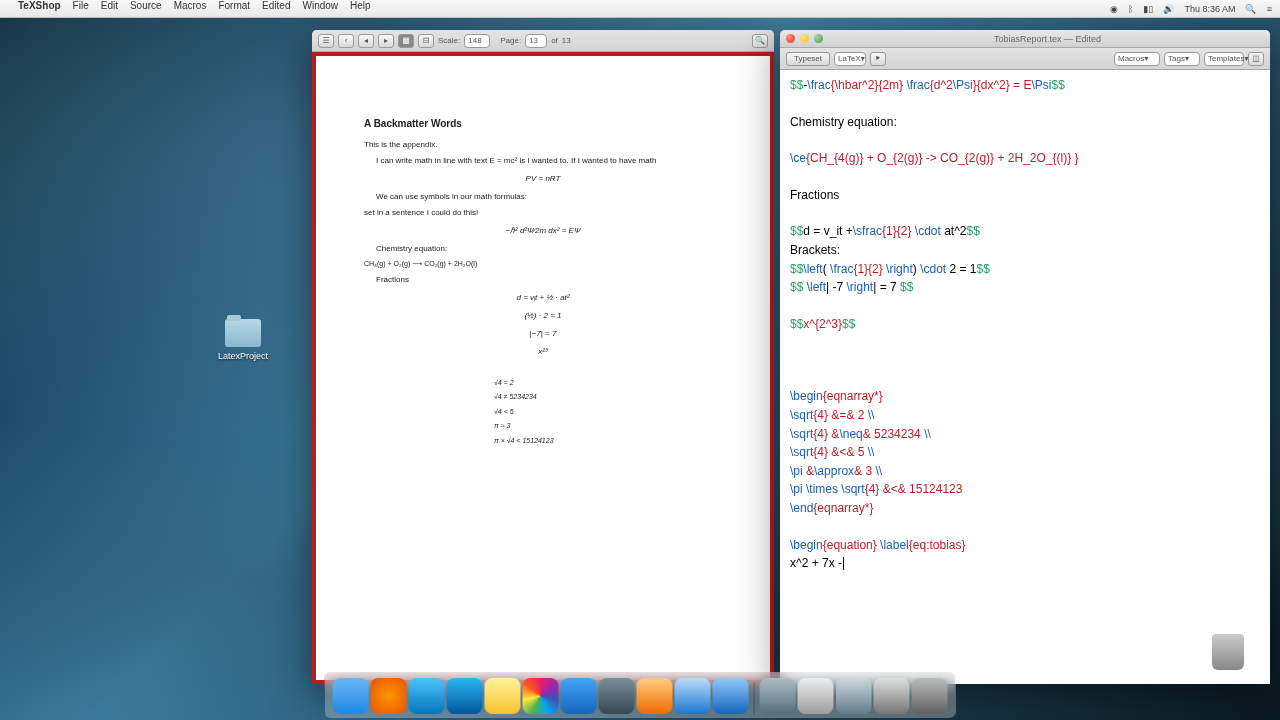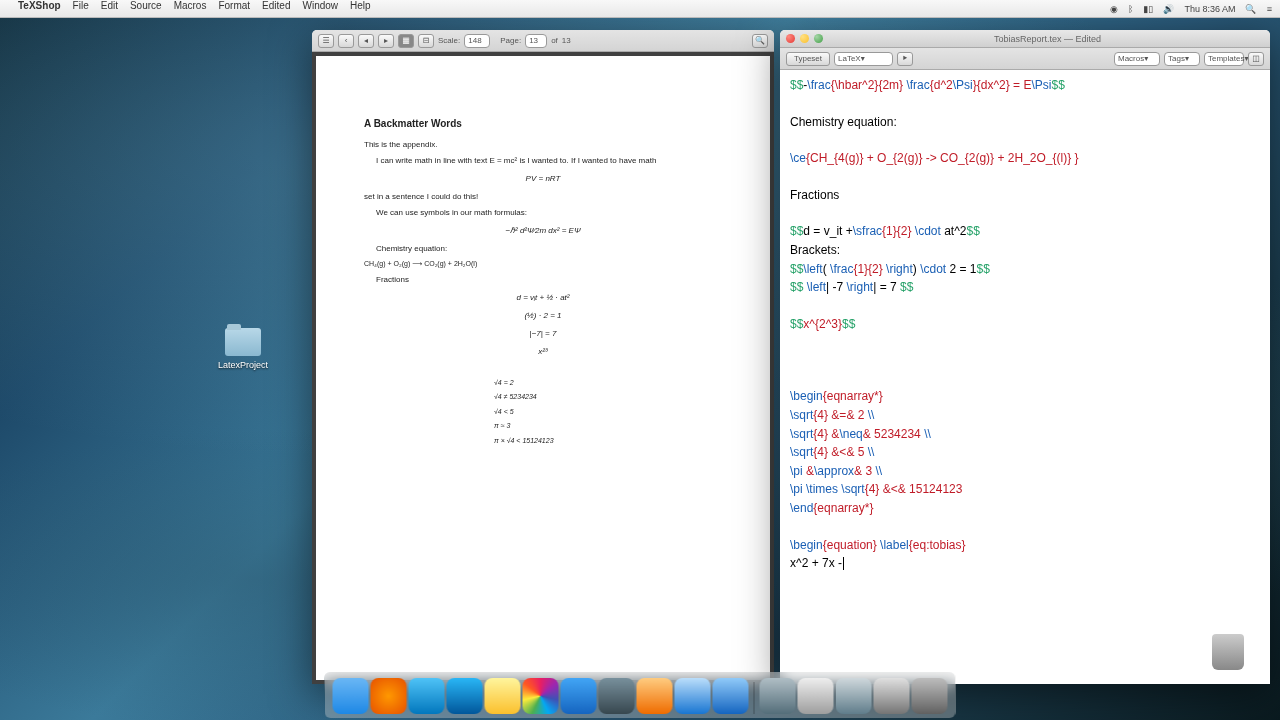--- a/index.html
+++ b/index.html
@@ -9,39 +9,39 @@
 .menubar .item{margin-right:12px;cursor:default}
 .menubar .right{margin-left:auto;display:flex;gap:10px;font-size:9px;align-items:center}
 .menubar .right span{color:#444}
 
 .desktop{position:absolute;inset:18px 0 0 0;background:linear-gradient(135deg,#0e2a3a 0%,#1e4a6a 20%,#3b7a9a 40%,#2a5a7a 60%,#1a3a4a 80%,#0a1a1f 100%)}
 .desktop::before{content:"";position:absolute;inset:0;background:
  radial-gradient(ellipse 800px 300px at 30% 20%,rgba(120,180,200,.3),transparent),
  radial-gradient(ellipse 600px 200px at 70% 60%,rgba(80,140,160,.25),transparent),
  radial-gradient(ellipse 400px 150px at 20% 80%,rgba(40,80,100,.4),transparent)}
 
-.folder{position:absolute;left:218px;top:310px;text-align:left;z-index:5}
+.folder{position:absolute;left:218px;top:301px;text-align:left;z-index:5}
 .folder-ic{width:36px;height:28px;background:linear-gradient(#b8d8e8,#8ab8d0);border-radius:3px;margin:0 auto 4px;position:relative}
 .folder-ic::before{content:"";position:absolute;top:-4px;left:2px;width:14px;height:6px;background:#a8c8d8;border-radius:2px 2px 0 0}
 .folder-lbl{font-size:9px;color:#fff;text-shadow:0 1px 2px rgba(0,0,0,.8)}
 
 .window{position:absolute;background:#ededed;border-radius:5px 5px 0 0;box-shadow:0 10px 40px rgba(0,0,0,.5);display:flex;flex-direction:column;overflow:hidden}
 .titlebar{height:18px;background:linear-gradient(#e8e8e8,#d0d0d0);display:flex;align-items:center;padding:0 6px;border-bottom:1px solid #aaa;font-size:9px;color:#555}
 .lights{display:flex;gap:5px;margin-right:8px}
 .light{width:9px;height:9px;border-radius:50%}
 .lr{background:radial-gradient(circle at 30% 30%,#ff8a80,#e53935)}
 .ly{background:radial-gradient(circle at 30% 30%,#ffe082,#fbc02d)}
 .lg{background:radial-gradient(circle at 30% 30%,#a5d6a7,#43a047)}
 .titlebar .t{flex:1;text-align:center;color:#666}
 .toolbar{height:22px;background:linear-gradient(#e4e4e4,#d4d4d4);display:flex;align-items:center;padding:0 6px;gap:4px;border-bottom:1px solid #aaa;font-size:8px;color:#555}
 .tbtn{width:16px;height:14px;background:linear-gradient(#fafafa,#d8d8d8);border:1px solid #999;border-radius:3px;font-size:8px;display:flex;align-items:center;justify-content:center}
 .tfield{height:14px;background:#fff;border:1px solid #999;border-radius:4px;padding:0 3px;font-size:8px;display:flex;align-items:center}
 
 .pdf-win{left:312px;top:12px;width:462px;height:654px}
-.pdf-body{flex:1;background:#404040;padding:4px;overflow:hidden}
+.pdf-body{flex:1;background:#b91c1c;padding:4px;overflow:hidden}
 .pdf-page{background:#fff;width:100%;height:100%;padding:60px 48px 20px;font-family:"Times New Roman",serif;font-size:8px;color:#222;line-height:1.5}
 .pdf-page h4{font-size:10px;font-weight:bold;margin-bottom:8px}
 .pdf-page .p{margin-bottom:4px}
 .eq{text-align:center;font-style:italic;font-size:8px;margin:6px 0}
 .eq-block{margin:4px 0 4px 130px;font-size:7px;text-align:left;font-style:italic}
 
 .tex-win{left:780px;top:12px;width:490px;height:654px}
 .tex-body{flex:1;background:#fff;padding:6px 10px;font-family:Menlo,Monaco,monospace;font-size:12px;line-height:1.55;overflow:hidden;white-space:nowrap}
 .tex-body div{min-height:18px}
 .c-cmd{color:#1a5fb4}
@@ -120,22 +120,22 @@
    <span>13</span>
    <div style="flex:1"></div>
    <div class="tbtn">🔍</div>
   </div>
   <div class="pdf-body">
    <div class="pdf-page">
     <h4>A   Backmatter Words</h4>
     <div class="p">This is the appendix.</div>
     <div class="p" style="text-indent:12px">I can write math in line with text E = mc² is I wanted to. If I wanted to have math</div>
     <div class="eq">PV = nRT</div>
+    <div class="p" style="text-indent:12px">We can use symbols in our math formulas:</div>
     <div class="p">set in a sentence I could do this!</div>
-    <div class="p" style="text-indent:12px">We can use symbols in our math formulas:</div>
     <div class="eq">−ℏ² d²Ψ⁄2m dx² = EΨ</div>
     <div class="p" style="text-indent:12px">Chemistry equation:</div>
     <div class="p" style="font-size:7px">CH₄(g) + O₂(g) ⟶ CO₂(g) + 2H₂O(l)</div>
     <div class="p" style="text-indent:12px">Fractions</div>
     <div class="eq">d = vᵢt + ½ · at²</div>
     <div class="eq">(½) · 2 = 1</div>
     <div class="eq">|−7| = 7</div>
     <div class="eq">x²³</div>
     <div style="height:10px"></div>
     <div class="eq-block">√4   =   2</div>
@@ -151,21 +151,21 @@
   <div class="titlebar">
    <div class="lights">
     <div class="light lr"></div>
     <div class="light ly"></div>
     <div class="light lg"></div>
    </div>
    <span class="t">TobiasReport.tex — Edited</span>
   </div>
   <div class="toolbar">
    <div class="tbtn" style="width:44px">Typeset</div>
-   <div class="tfield" style="width:59px"><span>LaTeX</span> ▾</div>
+   <div class="tfield" style="width:32px"><span>LaTeX</span> ▾</div>
    <div class="tbtn">⯈</div>
    <div style="flex:1"></div>
    <div class="tfield" style="width:46px"><span>Macros</span> ▾</div>
    <div class="tfield" style="width:36px"><span>Tags</span> ▾</div>
    <div class="tfield" style="width:40px"><span>Templates</span> ▾</div>
    <div class="tbtn">◫</div>
   </div>
   <div class="tex-body">
    <div><span class="c-math">$$</span><span>-</span><span class="c-cmd">\frac</span><span class="c-brace">{\hbar</span><span class="c-brace">^2}{2m}</span><span class="c-cmd"> \frac</span><span class="c-brace">{d^2</span><span class="c-cmd">\Psi</span><span class="c-brace">}{dx^2} = E</span><span class="c-cmd">\Psi</span><span class="c-math">$$</span></div>
    <div></div>

